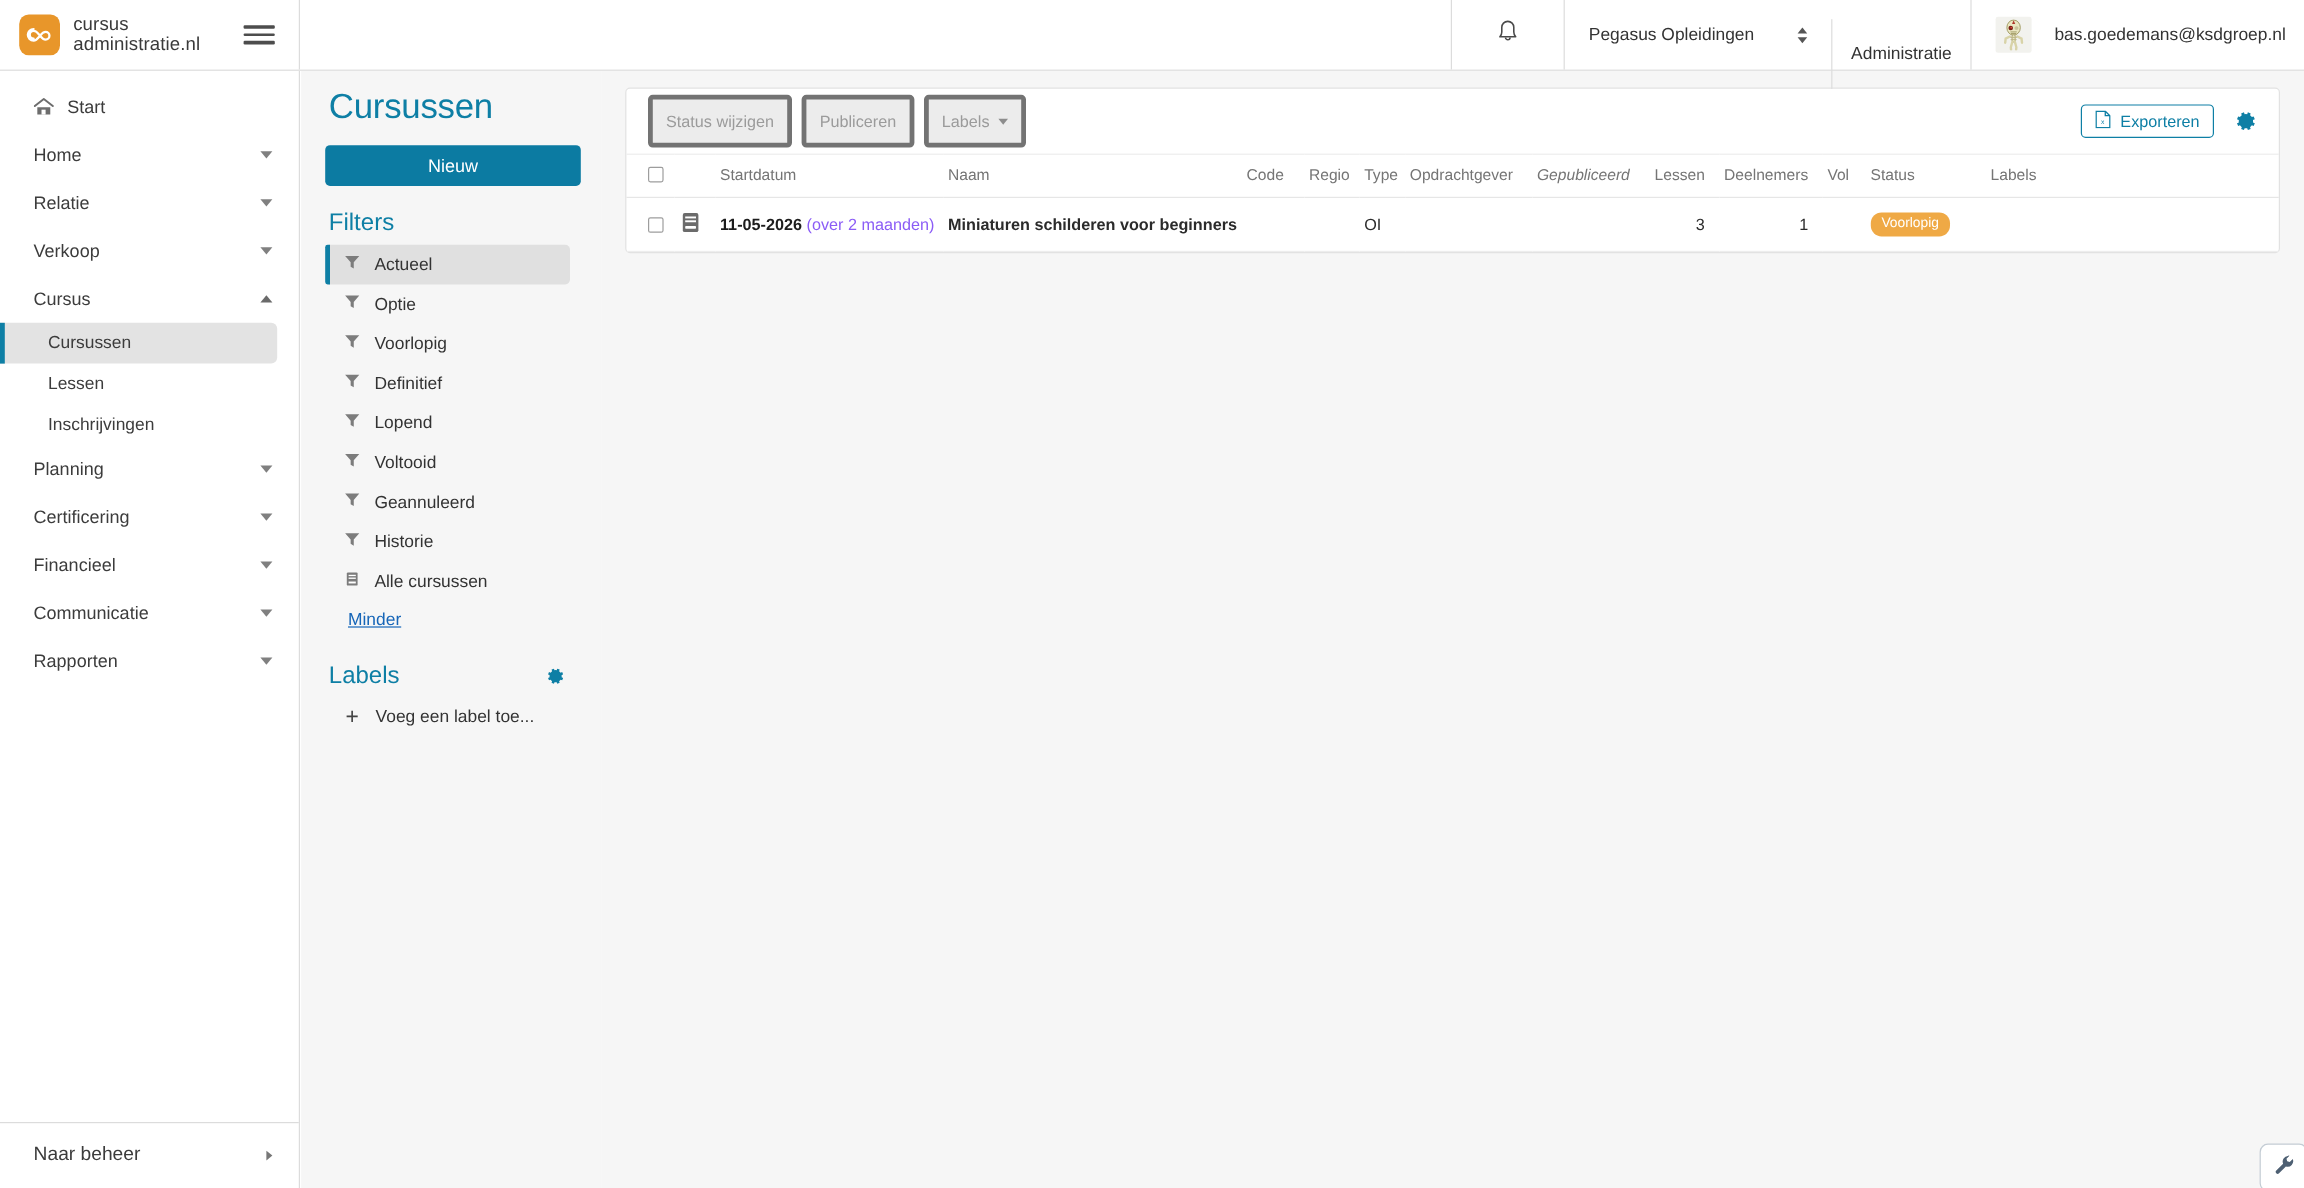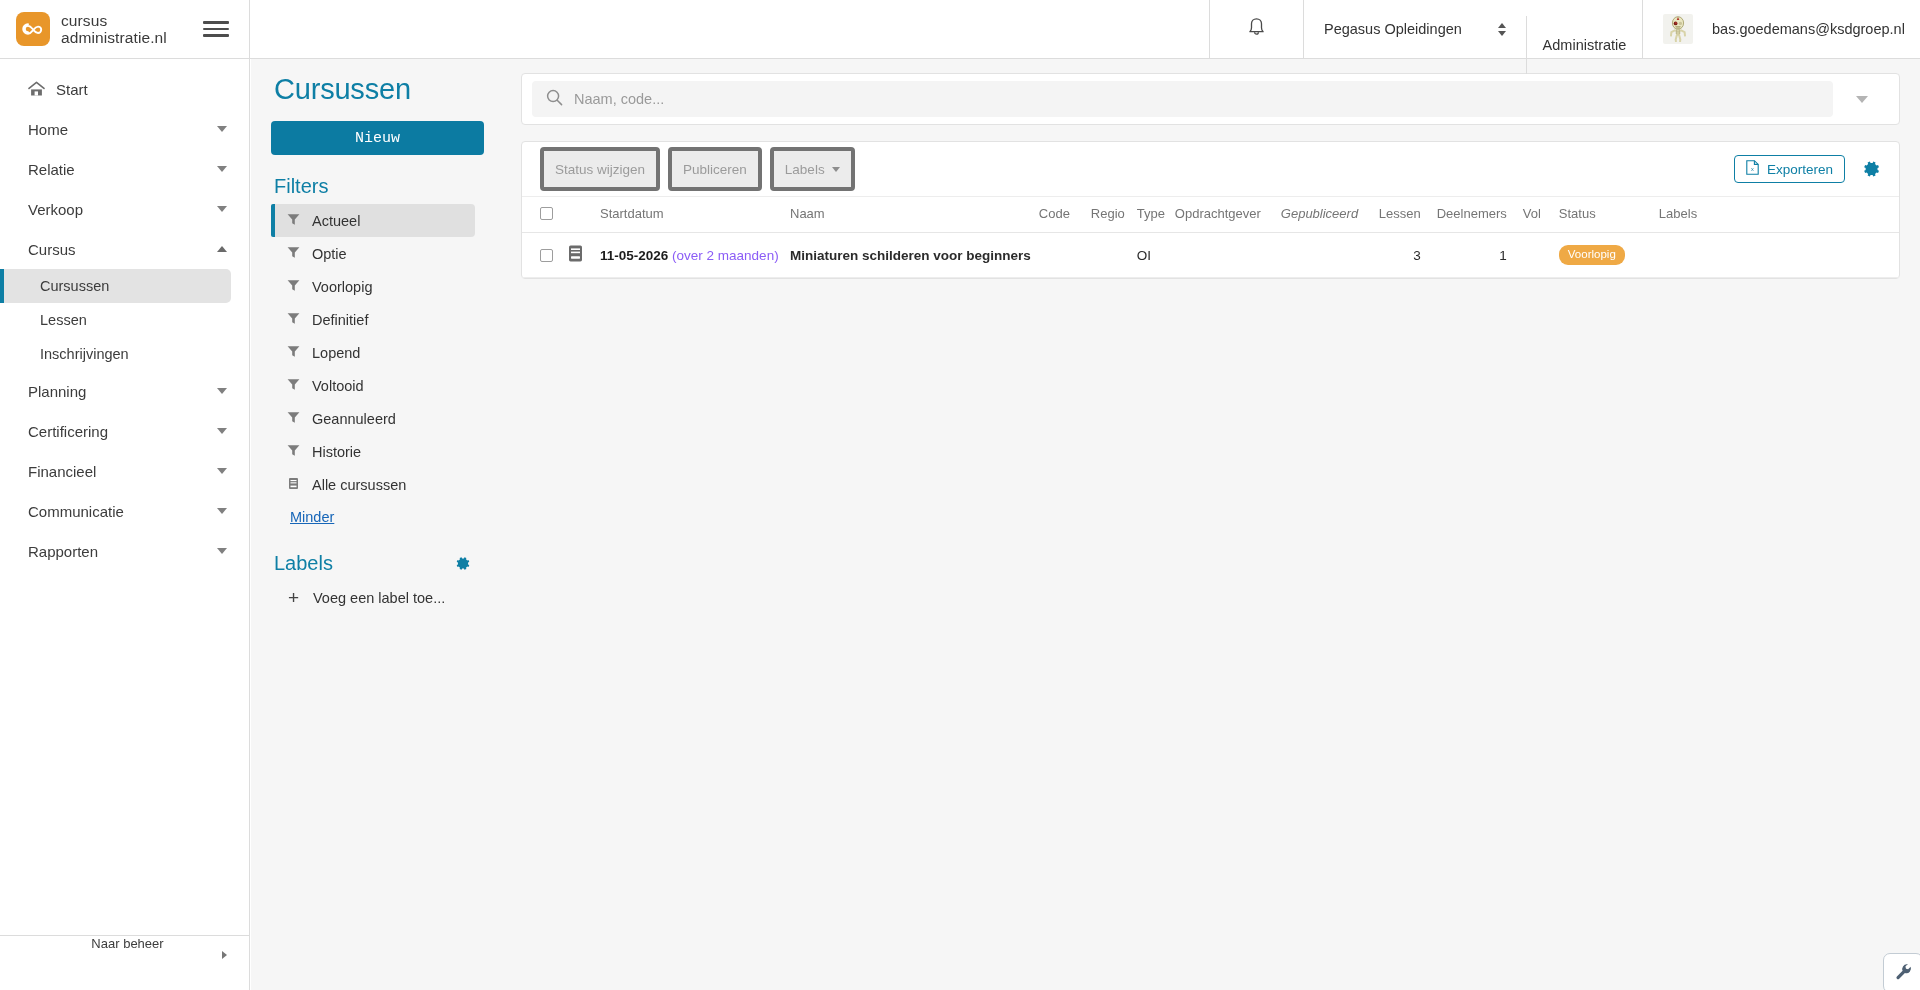--- a/index.html
+++ b/index.html
@@ -105,21 +105,21 @@
   }
   .nav-sub.active { background: #e3e3e3; }
   .nav-sub.active::before {
     content: ""; position: absolute; left: 0; top: 0; bottom: 0;
     width: 4px; background: #0E7FA5;
   }
   .sb-footer {
     border-top: 1px solid #dcdcdc;
     height: 55px; display: flex; align-items: center;
     padding: 0 22px 0 28px;
-    font-size: 13px; color: #3c3c3c; cursor: pointer; flex-direction: column;
+    font-size: 16px; color: #3c3c3c; cursor: pointer;
   }
   .caret-rt {
     margin-left: auto; width: 0; height: 0;
     border-top: 4.5px solid transparent; border-bottom: 4.5px solid transparent;
     border-left: 5.5px solid #777;
   }
   .caret-sm-dn {
     margin-left: auto; width: 0; height: 0;
     border-left: 5px solid transparent; border-right: 5px solid transparent;
     border-top: 6px solid #808080;
@@ -137,21 +137,21 @@
     background: #f6f6f6;
     padding: 14px 8px 0 20px;
   }
   .page-title {
     font-size: 29px; color: #0E7FA5; font-weight: normal;
     letter-spacing: -.2px; margin-bottom: 15px; padding-left: 3px;
   }
   .btn-new {
     display: block; width: 213px; height: 34px;
     background: #0C7BA2; color: #fff; border: none; border-radius: 4px;
-    font-size: 15px; font-family: Liberation Mono, monospace; cursor: pointer;
+    font-size: 15px; font-family: Liberation Sans, sans-serif; cursor: pointer;
     margin-bottom: 20px;
   }
   .sec-head {
     font-size: 20px; color: #0E7FA5; padding-left: 3px;
     display: flex; align-items: center; margin-bottom: 6px;
   }
   .sec-head .gear-btn { margin-left: auto; margin-right: 22px; cursor: pointer; display: flex; }
   .f-item {
     height: 33px; display: flex; align-items: center; gap: 12px;
     padding-left: 16px; margin-right: 18px;
@@ -519,34 +519,20 @@
   </div>
 
   <div class="add-label">
     <span class="plus-ico">+</span>
     <span>Voeg een label toe...</span>
   </div>
 </div>
 
 <div class="main">
 
-  <div class="card searchcard">
-    <div class="searchbox">
-      <span>
-        <svg width="17" height="17" viewBox="0 0 17 17" aria-hidden="true">
-          <circle cx="7.1" cy="7.1" r="5.5" fill="none" stroke="#8e8e8e" stroke-width="1.5"></circle>
-          <path d="M11.2 11.2 15.6 15.6" stroke="#8e8e8e" stroke-width="1.5" stroke-linecap="round"></path>
-        </svg>
-      </span>
-      <input type="text" placeholder="Naam, code..." style="">
-    </div>
-    <div class="search-caret">
-        <i></i>
-      </div>
-  </div>
 
   <div class="card listcard">
 
     <div class="toolbar">
       <button class="tb-btn">
         <span>Status wijzigen</span>
       </button>
       <button class="tb-btn">
         <span>Publiceren</span>
       </button>

